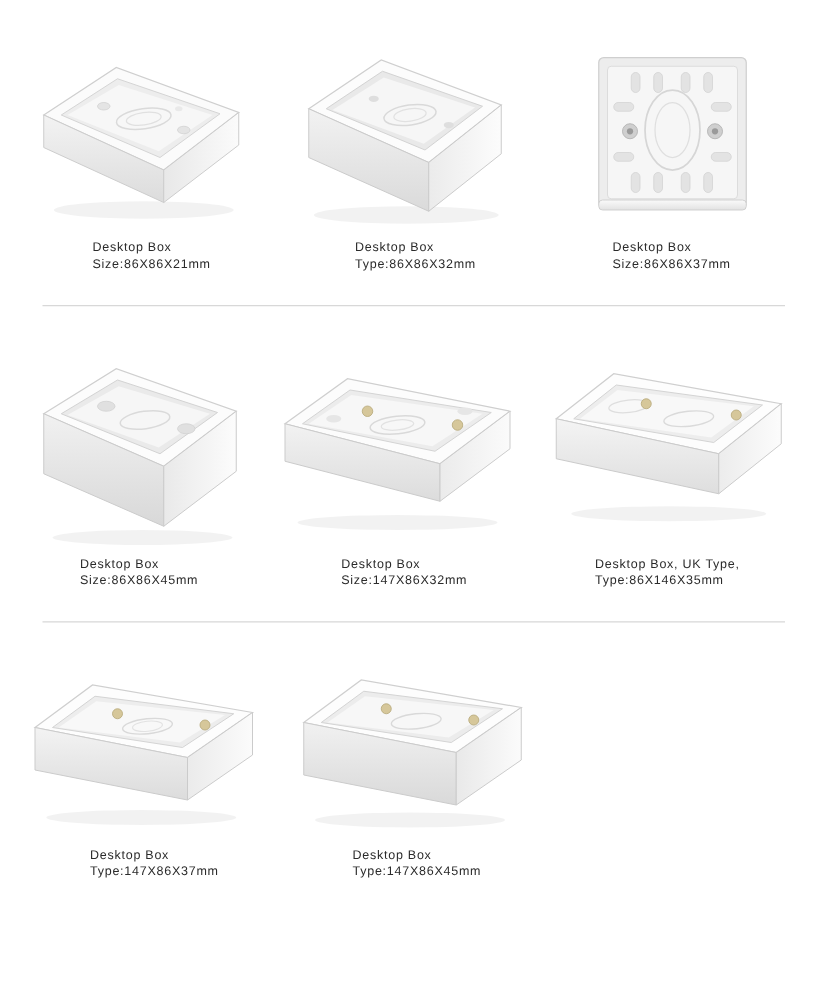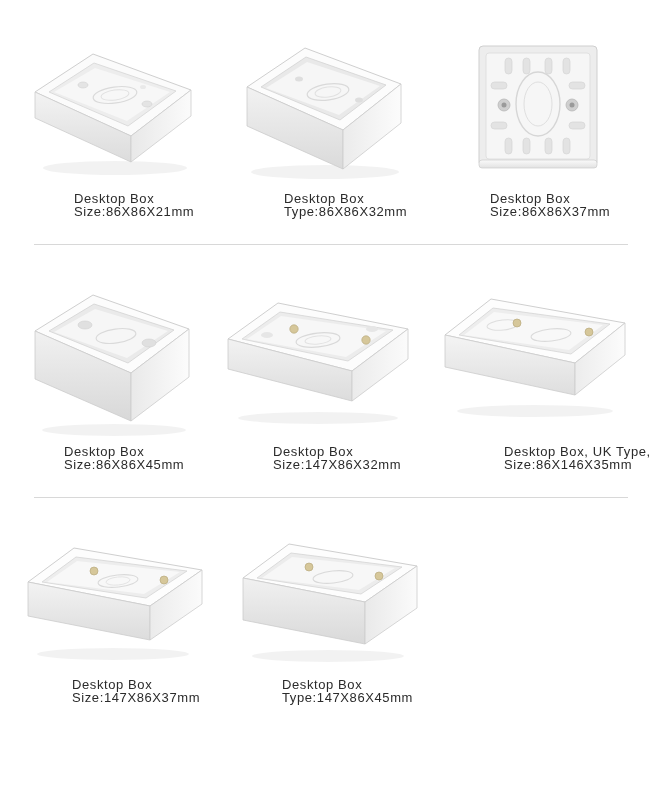--- a/index.html
+++ b/index.html
@@ -39,21 +39,21 @@
 
   .figure {
     position: relative;
     height: 170px;
     display: flex;
     align-items: center;
     justify-content: center;
   }
 
   .caption {
-    font-size: 13px;
+    font-size: 10px;
     line-height: 13px;
     color: #2b2b2b;
     letter-spacing: 0.6px;
     font-family: "Liberation Sans", sans-serif;
     white-space: nowrap;
   }
   .caption .line2 { display: block; }
 
   .divider {
     height: 1px;
@@ -270,23 +270,23 @@
             <polygon points="20,52 54,25 171,41 132,71" fill="#ededed" stroke="#d4d4d4" stroke-width="0.8"></polygon>
             <polygon points="25,52 55,29 164,42 130,67" fill="#f8f8f8"></polygon>
             <ellipse cx="112" cy="52" rx="20" ry="6" fill="none" stroke="#dadada" stroke-width="1.1" transform="rotate(-6 112 52)"></ellipse>
             <ellipse cx="64" cy="42" rx="16" ry="5" fill="none" stroke="#dedede" stroke-width="1" transform="rotate(-6 64 42)"></ellipse>
             <circle cx="78" cy="40" r="4" fill="#d6c79a" stroke="#b9ab7e" stroke-width="0.7"></circle>
             <circle cx="150" cy="49" r="4" fill="#d6c79a" stroke="#b9ab7e" stroke-width="0.7"></circle>
             <polygon points="6,52 136,80 136,112 6,84" fill="url(#g6f)" stroke="#cbcbcb" stroke-width="0.8"></polygon>
             <polygon points="136,80 186,40 186,72 136,112" fill="url(#g6s)" stroke="#cbcbcb" stroke-width="0.8"></polygon>
           </svg>
         </div>
-        <div class="caption" style="margin-left:80px;">
+        <div class="caption" style="margin-left:52px;">
           <span>Desktop Box, UK Type,</span>
-          <span class="line2">Size:86X146X35mm</span>
+          <span class="line2">Type:86X146X35mm</span>
         </div>
       </div>
 
     </div>
   </div>
 
   <div class="divider" style="margin-top:26px;"></div>
 
   <div class="row" style="padding-top:30px;">
     <div class="grid">
@@ -311,21 +311,21 @@
             <ellipse cx="100" cy="53" rx="20" ry="6" fill="none" stroke="#d9d9d9" stroke-width="1.1" transform="rotate(-6 100 53)"></ellipse>
             <ellipse cx="100" cy="53" rx="12" ry="4" fill="none" stroke="#e2e2e2" stroke-width="0.9" transform="rotate(-6 100 53)"></ellipse>
             <circle cx="76" cy="43" r="4" fill="#d6c79a" stroke="#b9ab7e" stroke-width="0.7"></circle>
             <circle cx="146" cy="52" r="4" fill="#d6c79a" stroke="#b9ab7e" stroke-width="0.7"></circle>
             <polygon points="10,54 132,78 132,112 10,88" fill="url(#g7f)" stroke="#cbcbcb" stroke-width="0.8"></polygon>
             <polygon points="132,78 184,42 184,76 132,112" fill="url(#g7s)" stroke="#cbcbcb" stroke-width="0.8"></polygon>
           </svg>
         </div>
         <div class="caption" style="margin-left:62px;">
           <span>Desktop Box</span>
-          <span class="line2">Size:147X86X37mm</span>
+          <span class="line2">Type:147X86X37mm</span>
         </div>
       </div>
 
       <div class="cell" style="width:220px;">
         <div class="figure" style="height:150px;">
           <svg width="195" height="150" viewBox="0 0 195 150">
             <defs>
               <linearGradient id="g8f" x1="0" y1="0" x2="0" y2="1">
                 <stop offset="0%" stop-color="#f1f1f1"></stop>
                 <stop offset="100%" stop-color="#d9d9d9"></stop>

